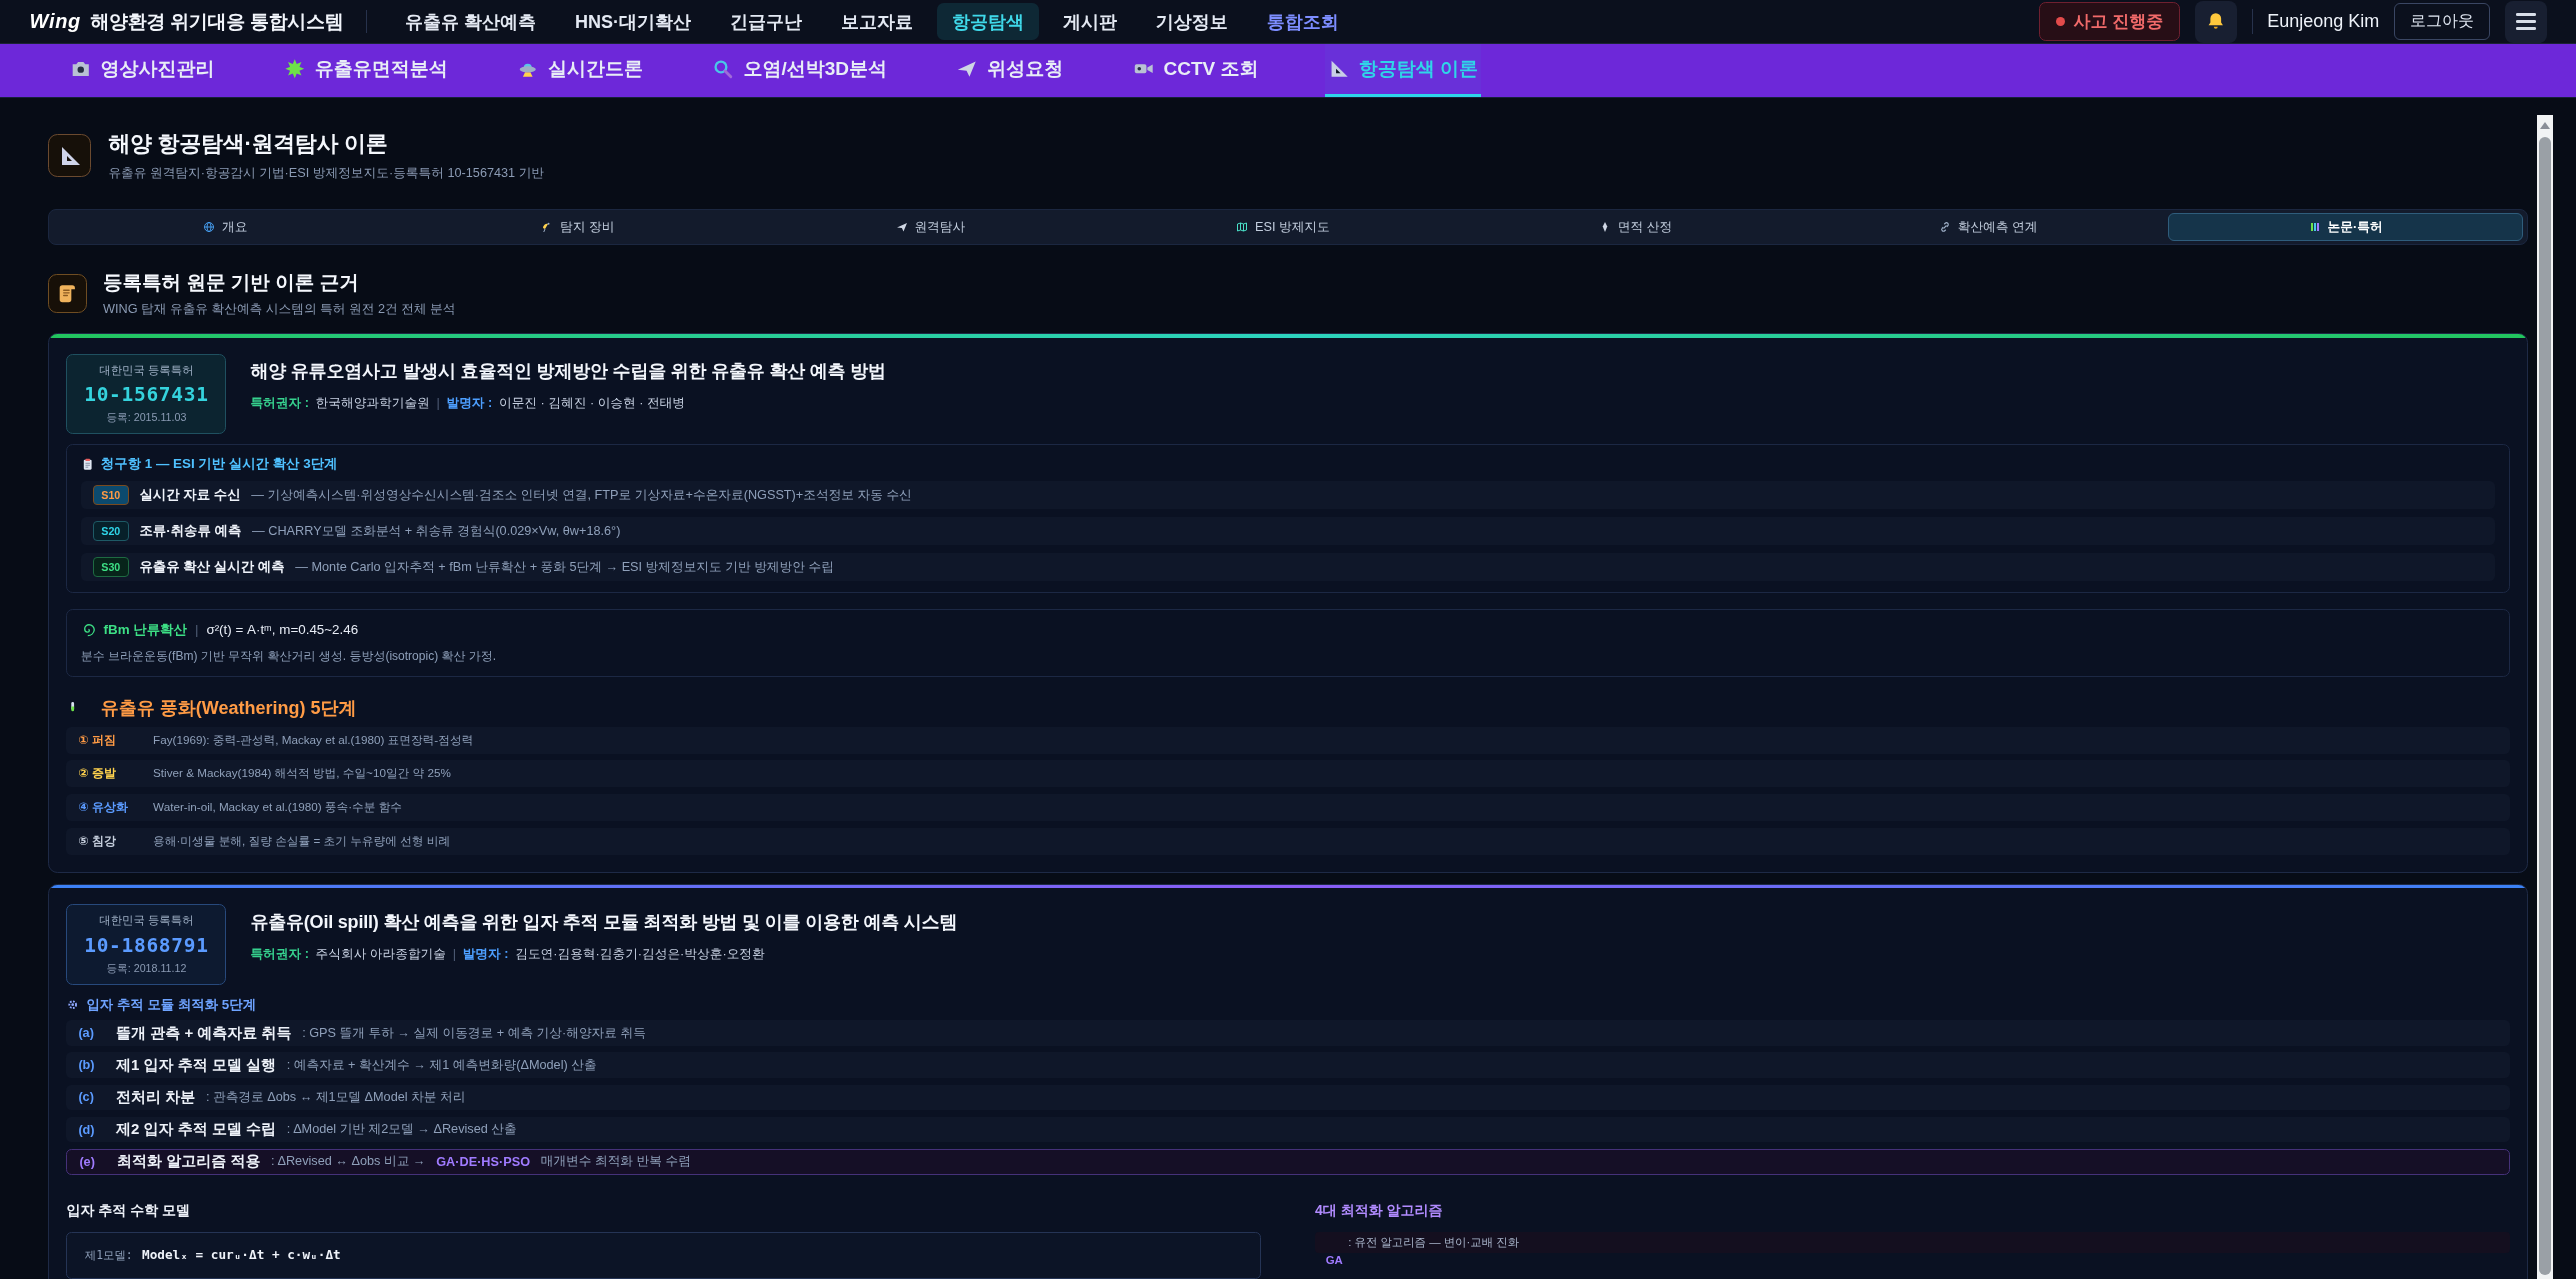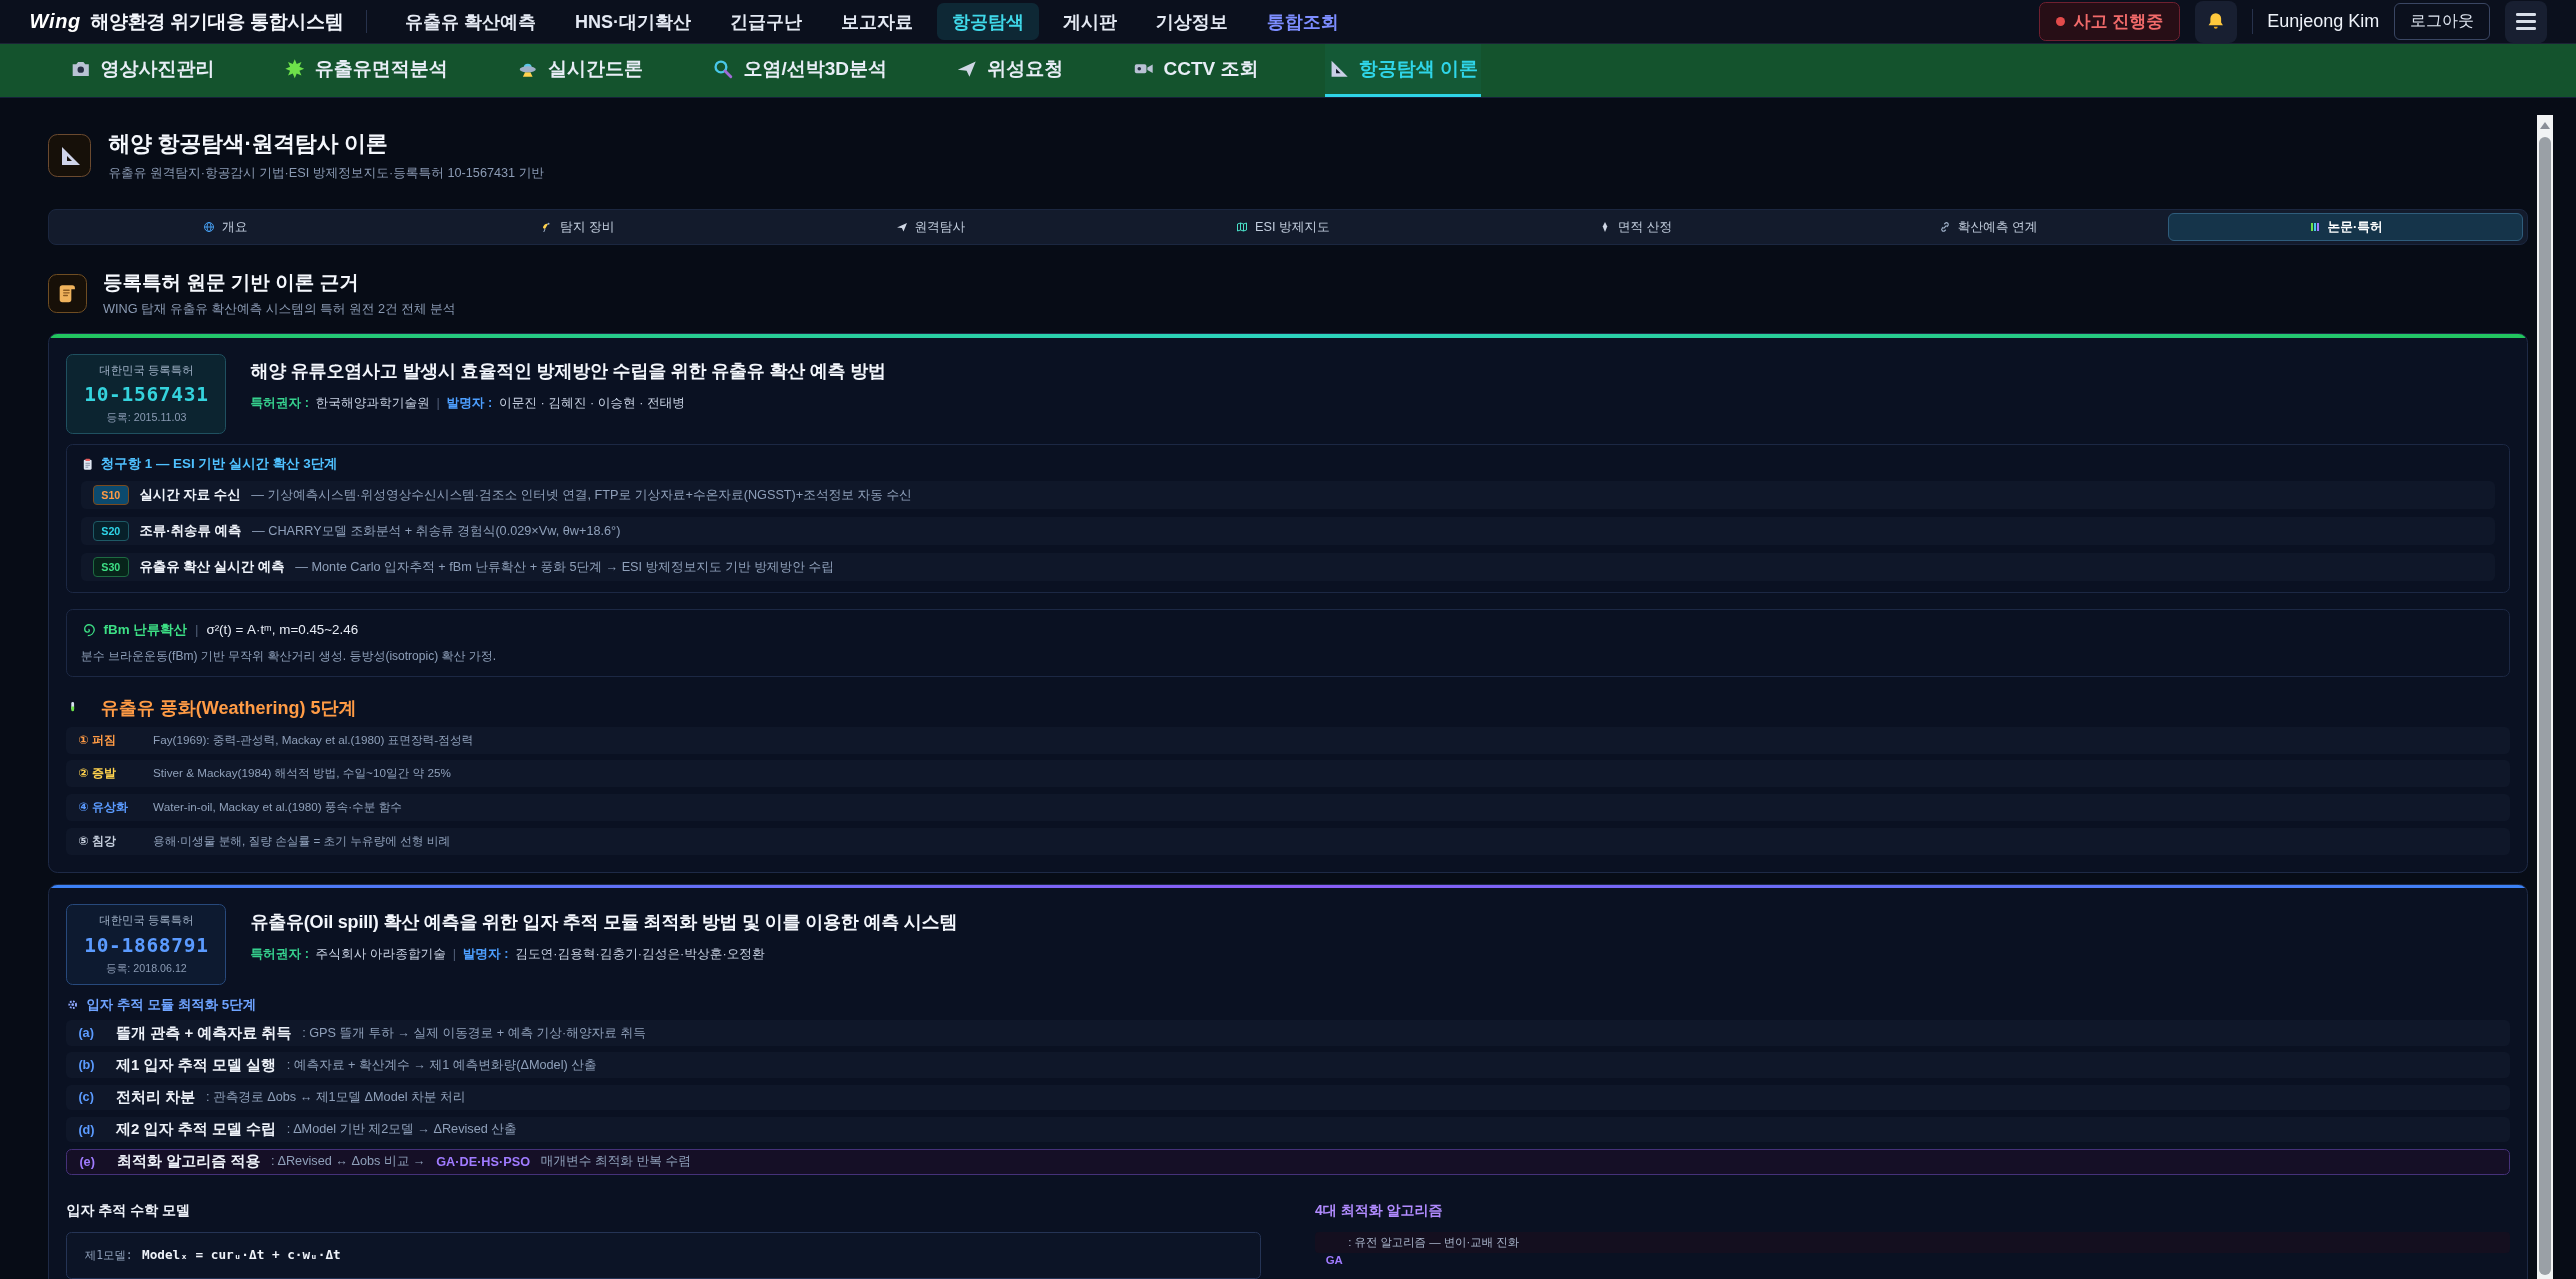--- a/index.html
+++ b/index.html
@@ -27,21 +27,21 @@
     font-size:17px; font-weight:bold; padding:6.7px 16px; border-radius:6.7px; }
   .incident .dot { width:9.4px; height:9.4px; border-radius:50%; background:#e34b4b; }
   .iconbtn { width:42px; height:42px; border-radius:8px; background:#181f31; display:flex; align-items:center; justify-content:center; cursor:pointer; }
   .userdiv { width:0.7px; height:25.5px; background:#27324c; }
   .username { font-size:18px; color:#eef2f9; }
   .logout { font-size:16px; color:#dfe5f0; border:0.7px solid #3a4663; border-radius:6px; padding:6.7px 14.8px; background:transparent; cursor:pointer; }
   .burger { display:flex; flex-direction:column; gap:4px; }
   .burger span { width:20px; height:2.7px; border-radius:1.3px; background:#d8dee9; }
 
   
-  .subnav { height:54px; background:#14532d; border-bottom:1.3px solid #16203a;
+  .subnav { height:54px; background:#6d28d9; border-bottom:1.3px solid #16203a;
     display:flex; align-items:stretch; padding:0 67px; gap:64px; }
   .subitem { display:flex; align-items:center; gap:9.4px; font-size:19px; font-weight:bold; color:#e8edf6; cursor:pointer;
     border-bottom:3.4px solid transparent; padding:0 2.7px; }
   .subitem svg { width:21.5px; height:21.5px; }
   .subitem.active { color:#2fd5e8; border-bottom-color:#2fd5e8; background:rgba(34,211,238,0.05); }
 
   
   .content { padding:31px 48px 0 48px; }
 
   .pagehead { display:flex; align-items:center; gap:17.4px; }
@@ -414,21 +414,21 @@
     </div>
   </article>
 
   <article class="card">
     <div class="card-topbar blue"></div>
     <div class="card-body">
       <div class="patent-head">
         <div class="pbadge blue">
           <span class="pbadge-country">대한민국 등록특허</span>
           <span class="pbadge-number mono">10-1868791</span>
-          <span class="pbadge-date">등록: 2018.06.12</span>
+          <span class="pbadge-date">등록: 2018.11.12</span>
         </div>
         <div class="patent-titleblock">
           <div class="patent-title">유출유(Oil spill) 확산 예측을 위한 입자 추적 모듈 최적화 방법 및 이를 이용한 예측 시스템</div>
           <div class="patent-meta">
             <span class="holder-label">특허권자 :</span>
             <span>주식회사 아라종합기술</span>
             <span class="meta-sep">|</span>
             <span class="inventor-label">발명자 :</span>
             <span>김도연·김용혁·김충기·김성은·박상훈·오정환</span>
           </div>

